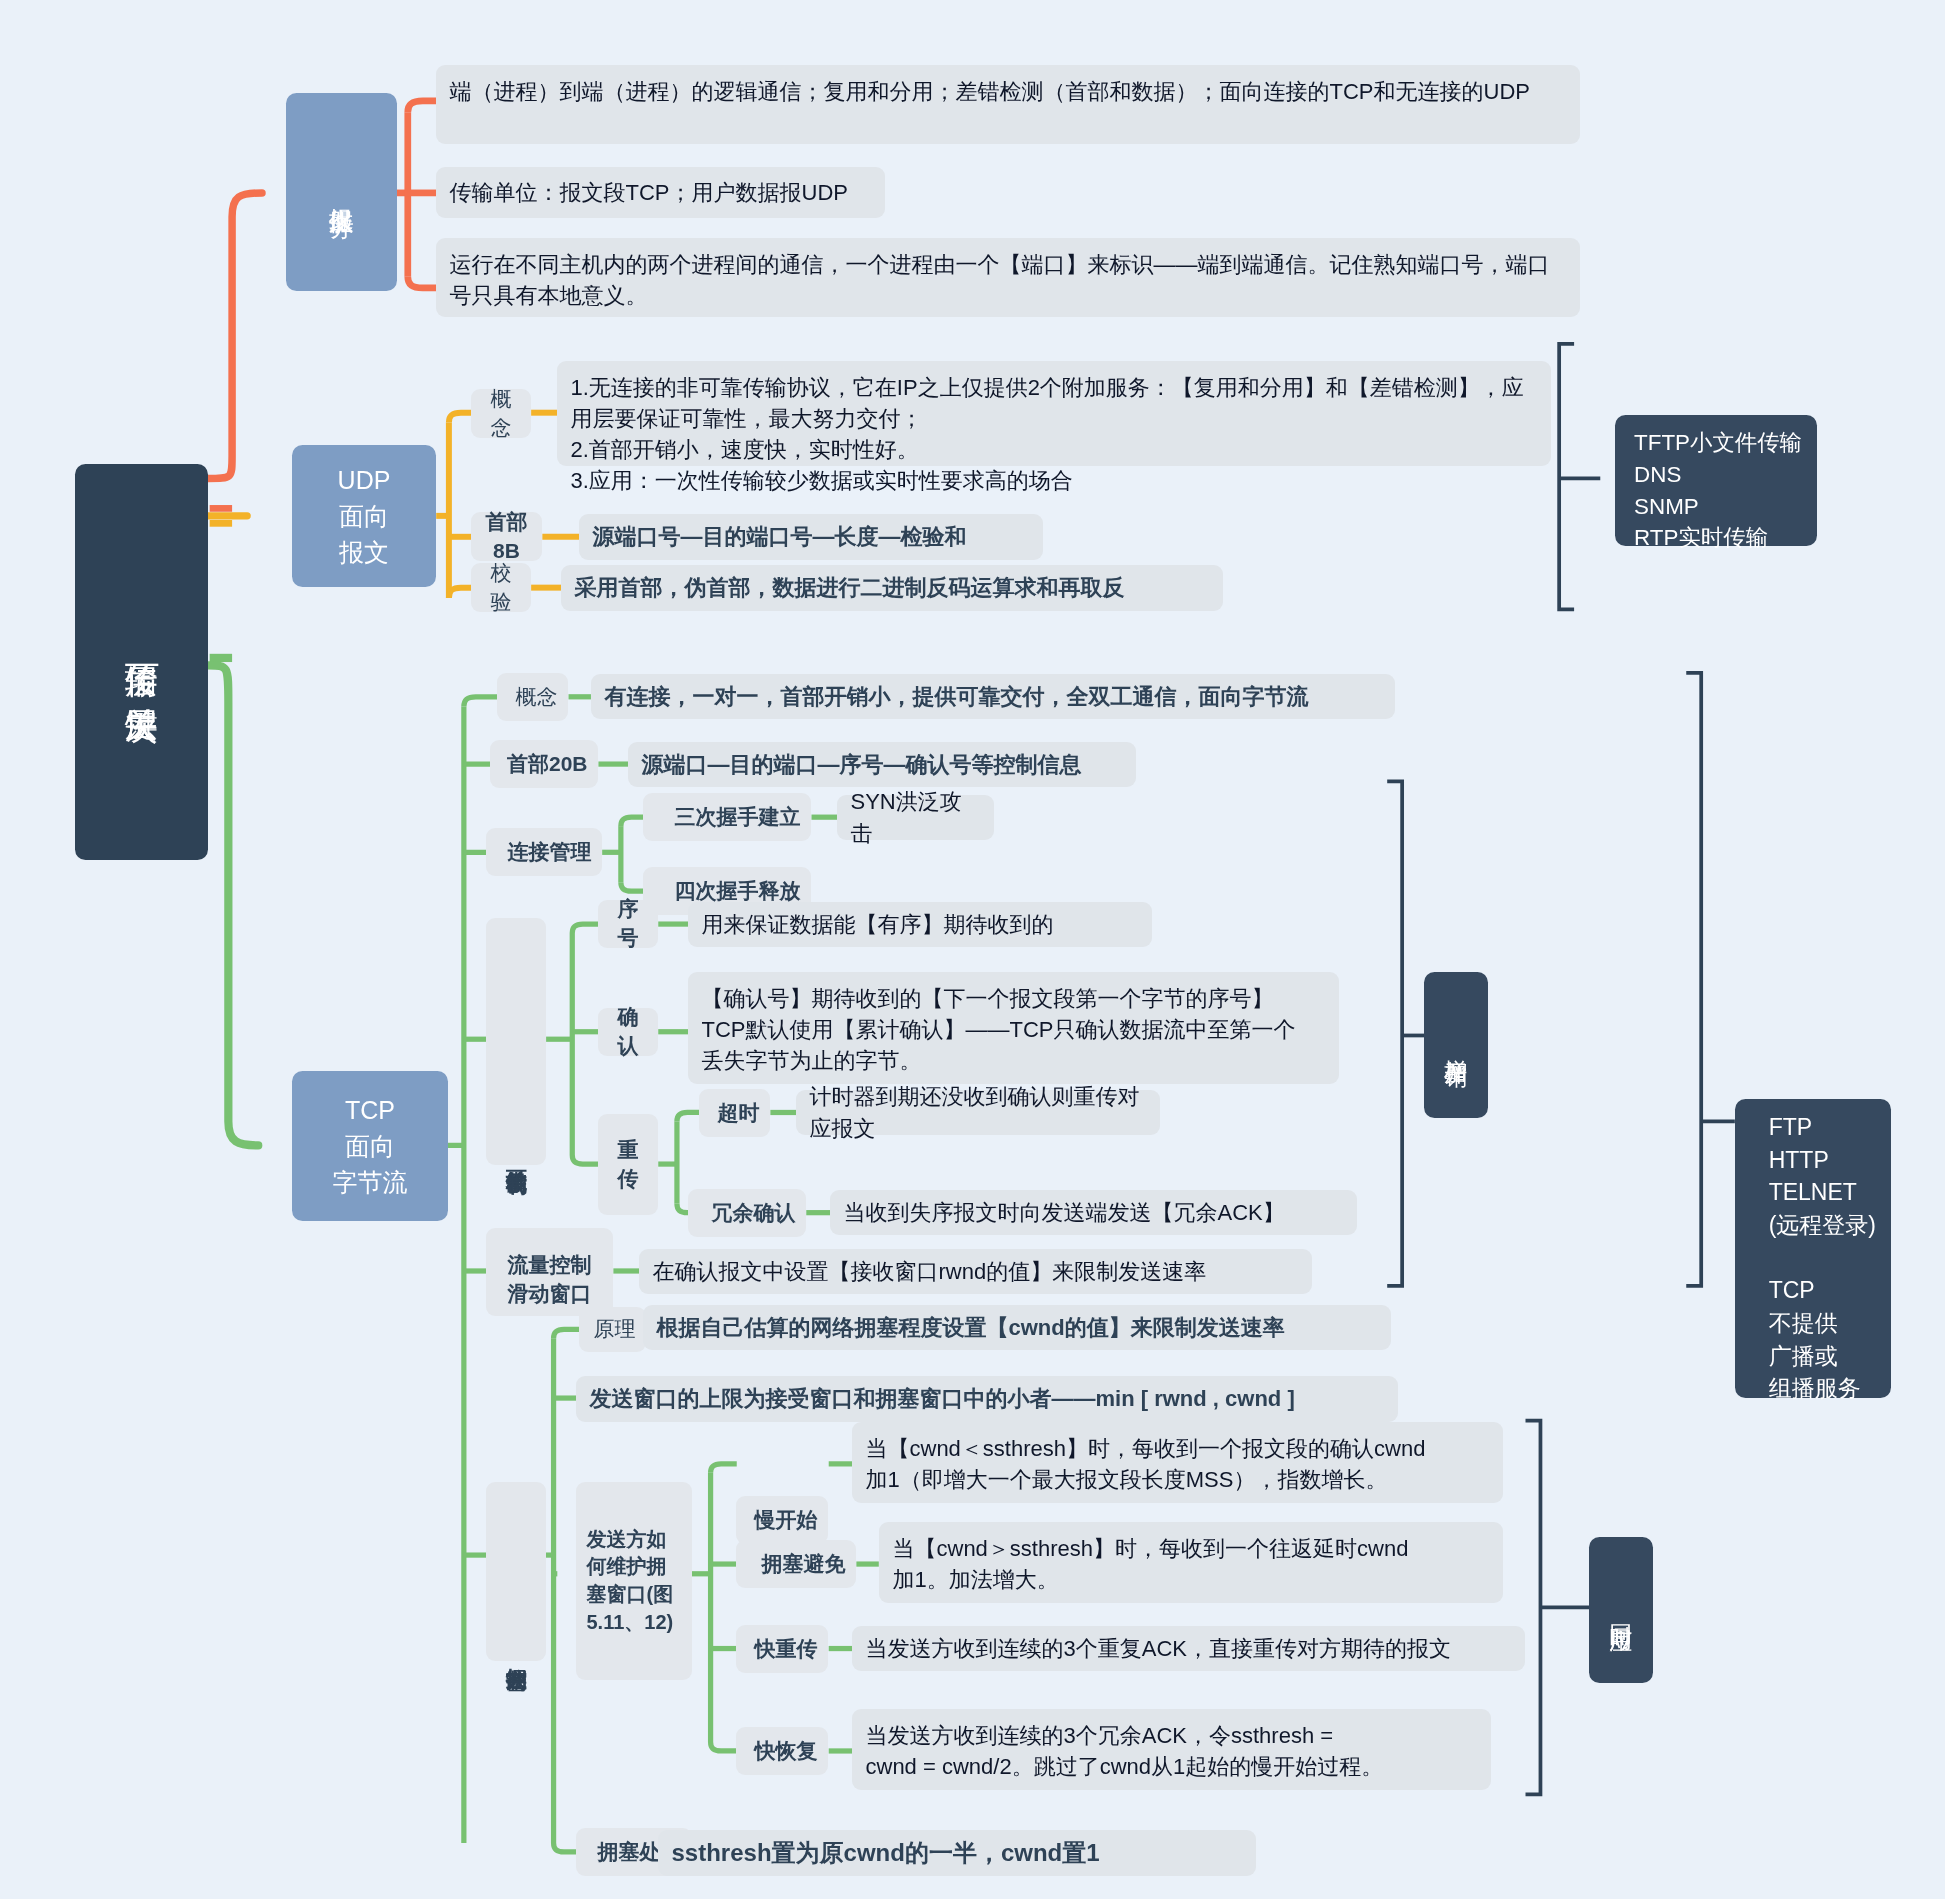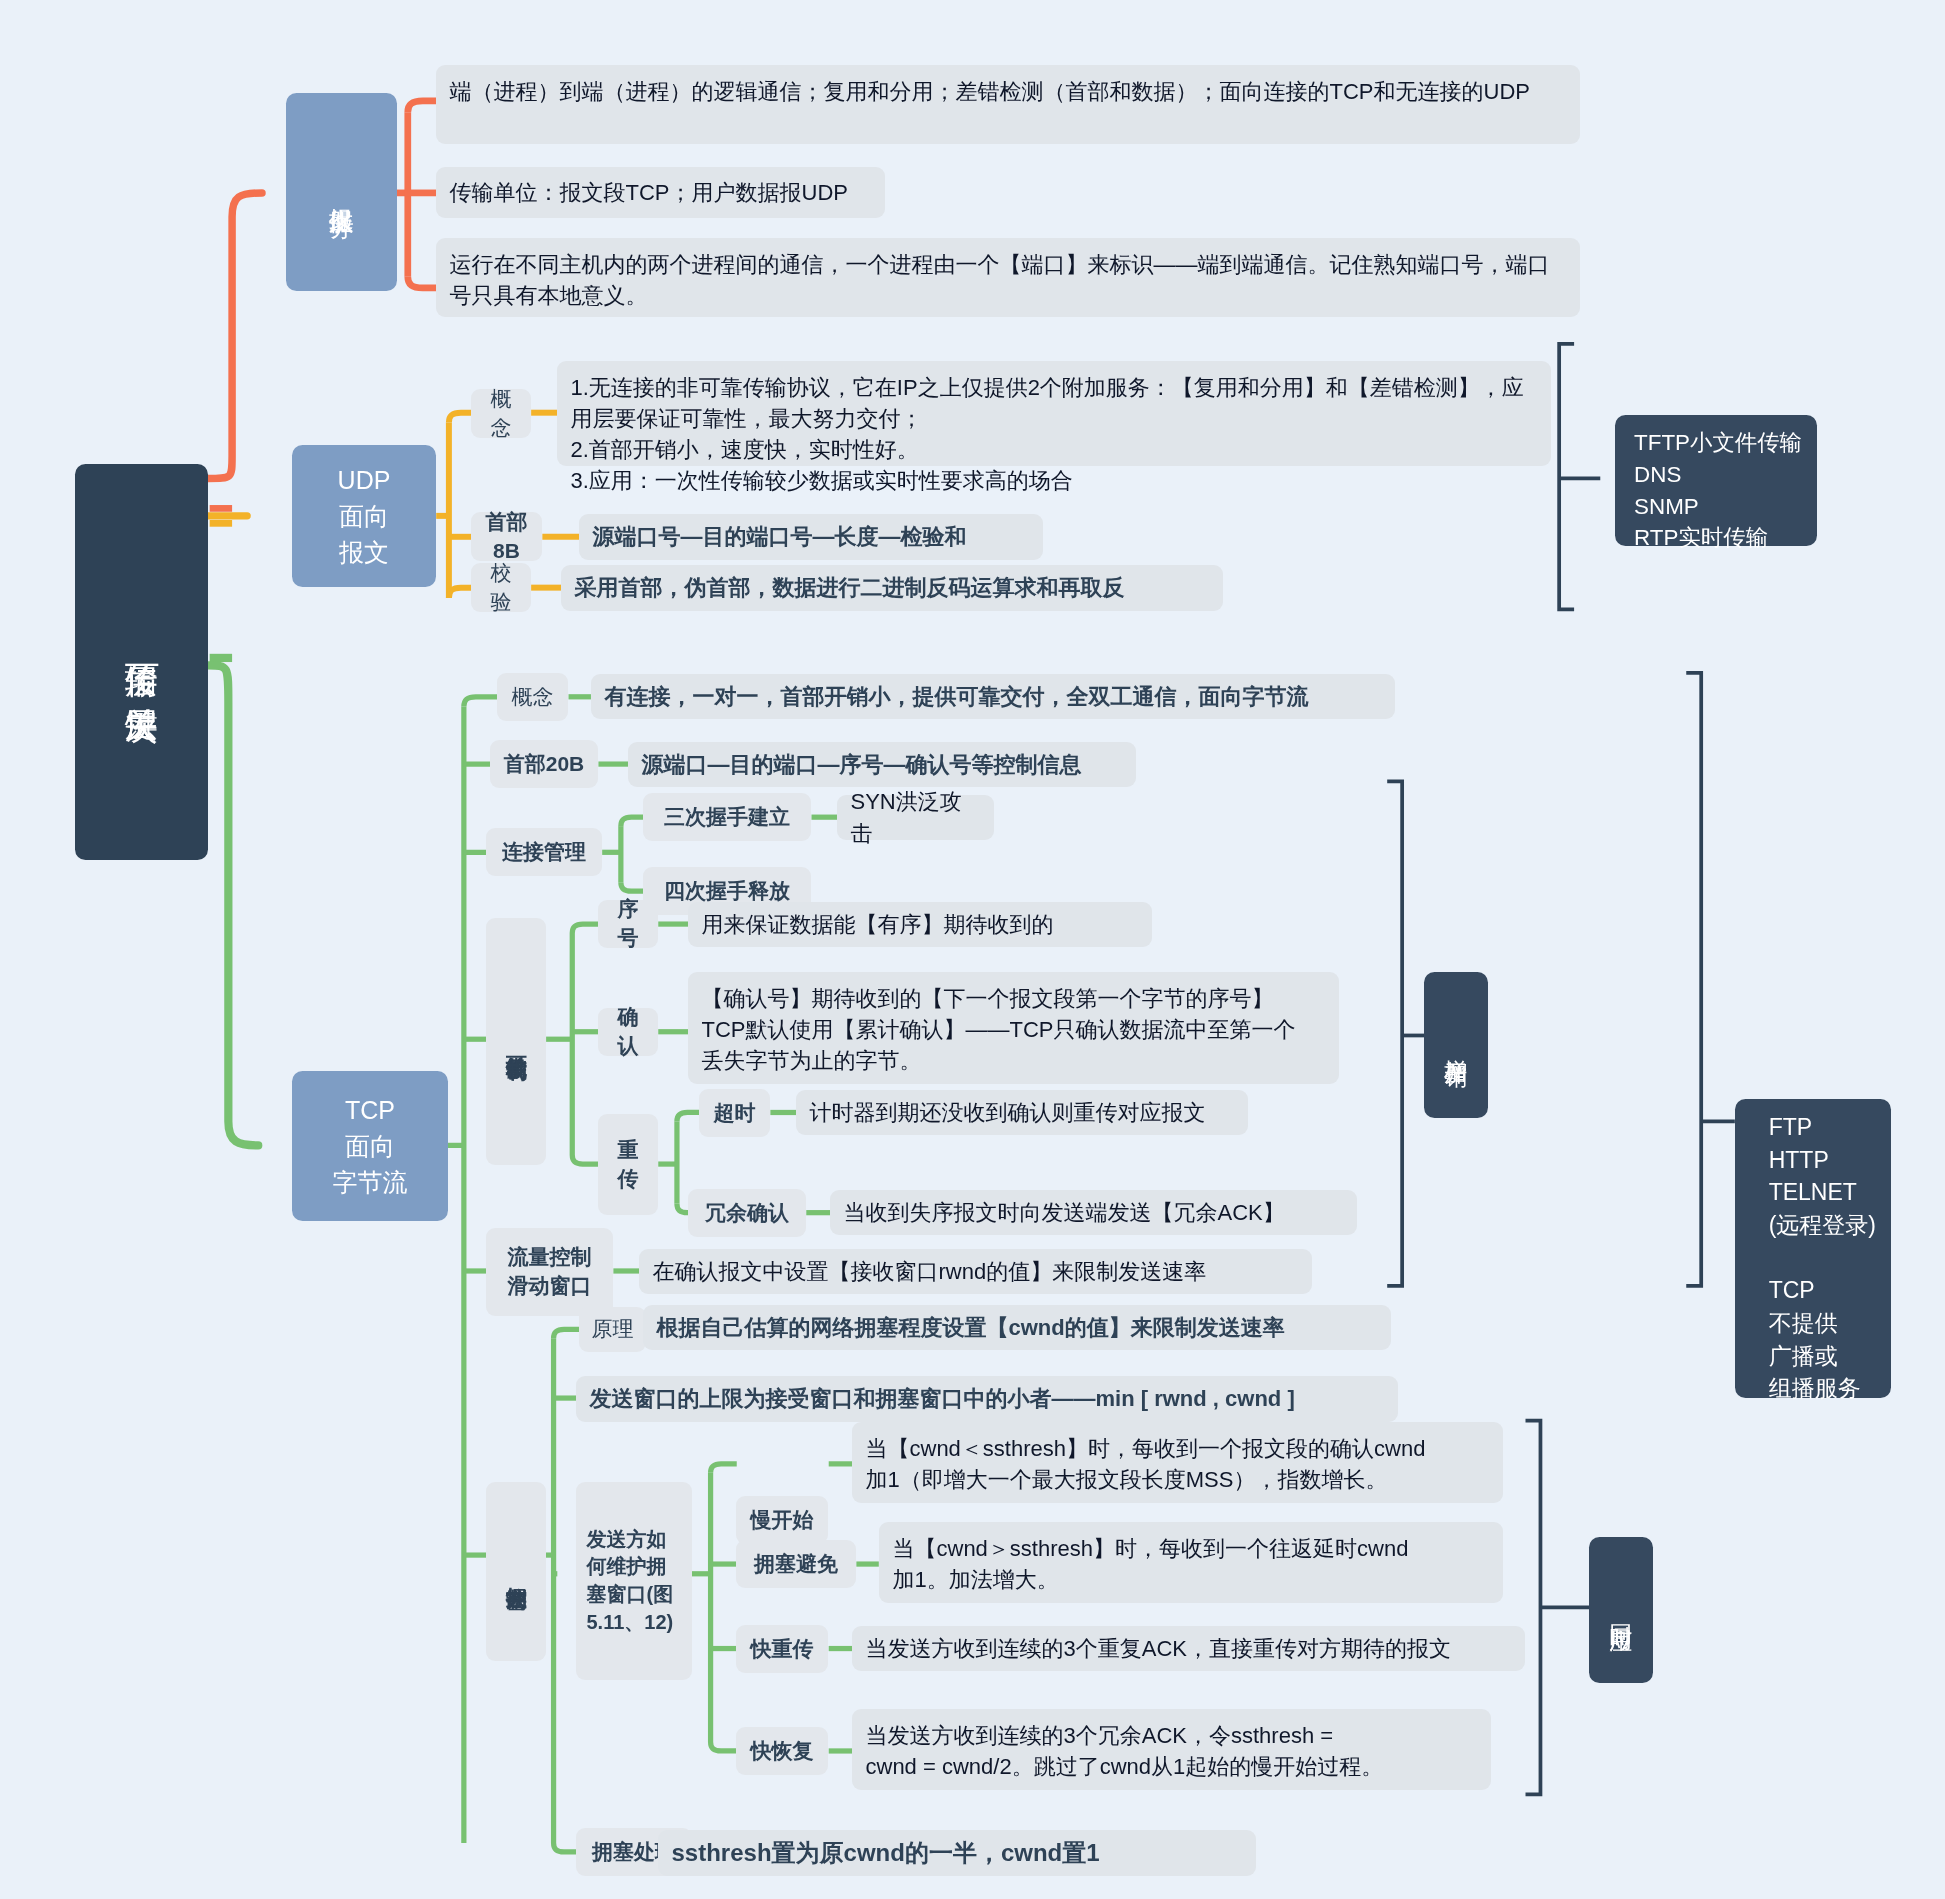--- a/index.html
+++ b/index.html
@@ -53,21 +53,21 @@
     padding: 12px 10.5px;
     line-height: 1.45;
   }
   
   .chip {
     background: #e3e7ec;
     color: #2e4256;
     font-size: 21px;
     padding: 7.5px 10.5px;
     border-radius: 9px;
-    justify-content: center;
+    justify-content: flex-end;
     text-align: center;
   }
   .chip.bold { font-weight: bold; }
   .chip.vert {
     writing-mode: vertical-rl;
     text-orientation: upright;
     letter-spacing: 0.7px;
   }
   
   .txt {
@@ -310,21 +310,21 @@
 TCP默认使用【累计确认】——TCP只确认数据流中至第一个
 丢失字节为止的字节。</span>
   </div>
 
   <div class="node chip bold" style="left:598px; top:1114px; width:60px; height:101px;">
     <span>重传</span>
   </div>
   <div class="node chip bold" style="left:699px; top:1089px; width:71px; height:48px;">
     <span>超时</span>
   </div>
-  <div class="node txt mid" style="left:796px; top:1090px; width:452px; height:45px;">
+  <div class="node txt mid" style="left:796px; top:1090px; width:364px; height:45px;">
     <span>计时器到期还没收到确认则重传对应报文</span>
   </div>
   <div class="node chip bold" style="left:688px; top:1189px; width:118px; height:48px;">
     <span>冗余确认</span>
   </div>
   <div class="node txt mid" style="left:830px; top:1190px; width:527px; height:45px;">
     <span>当收到失序报文时向发送端发送【冗余ACK】</span>
   </div>
 
   <div class="node chip bold" style="left:486px; top:1228px; width:127px; height:88px; flex-direction:column;">

